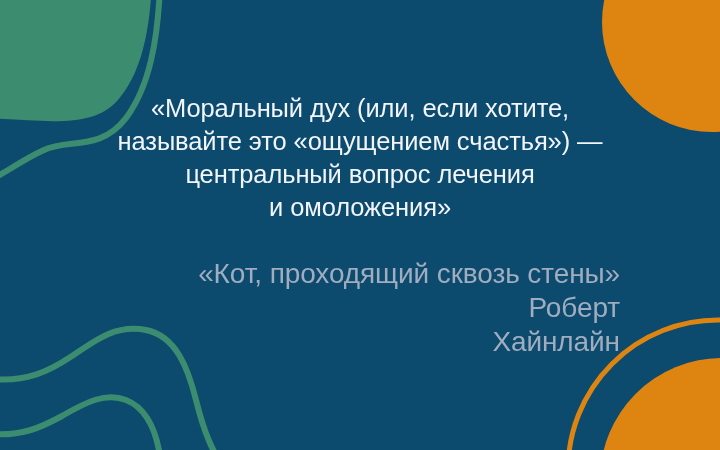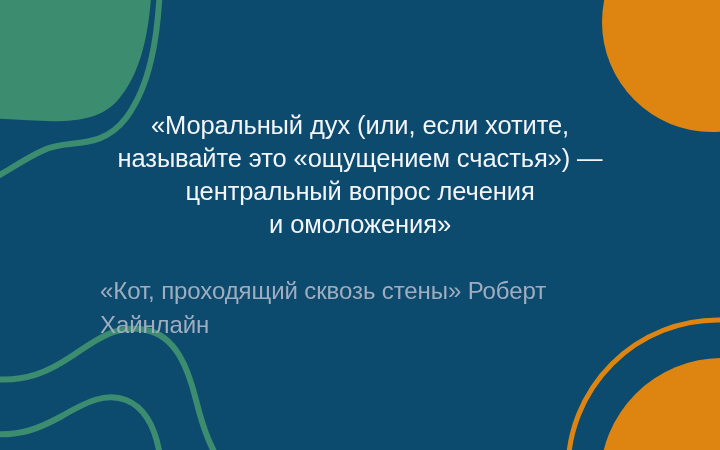--- a/index.html
+++ b/index.html
@@ -50,23 +50,23 @@
     line-height: 33px;
     font-weight: 400;
     letter-spacing: -0.1px;
     white-space: pre-line;
   }
 
   #attribution {
     margin: 0;
     padding: 0;
     width: 520px;
-    text-align: left;
+    text-align: right;
     color: #9fadbf;
-    font-size: 24px;
+    font-size: 28px;
     line-height: 34px;
     font-weight: 400;
     letter-spacing: -0.1px;
     margin-top: 33px;
     white-space: pre-line;
   }
 </style>
 </head>
 <body>
 

